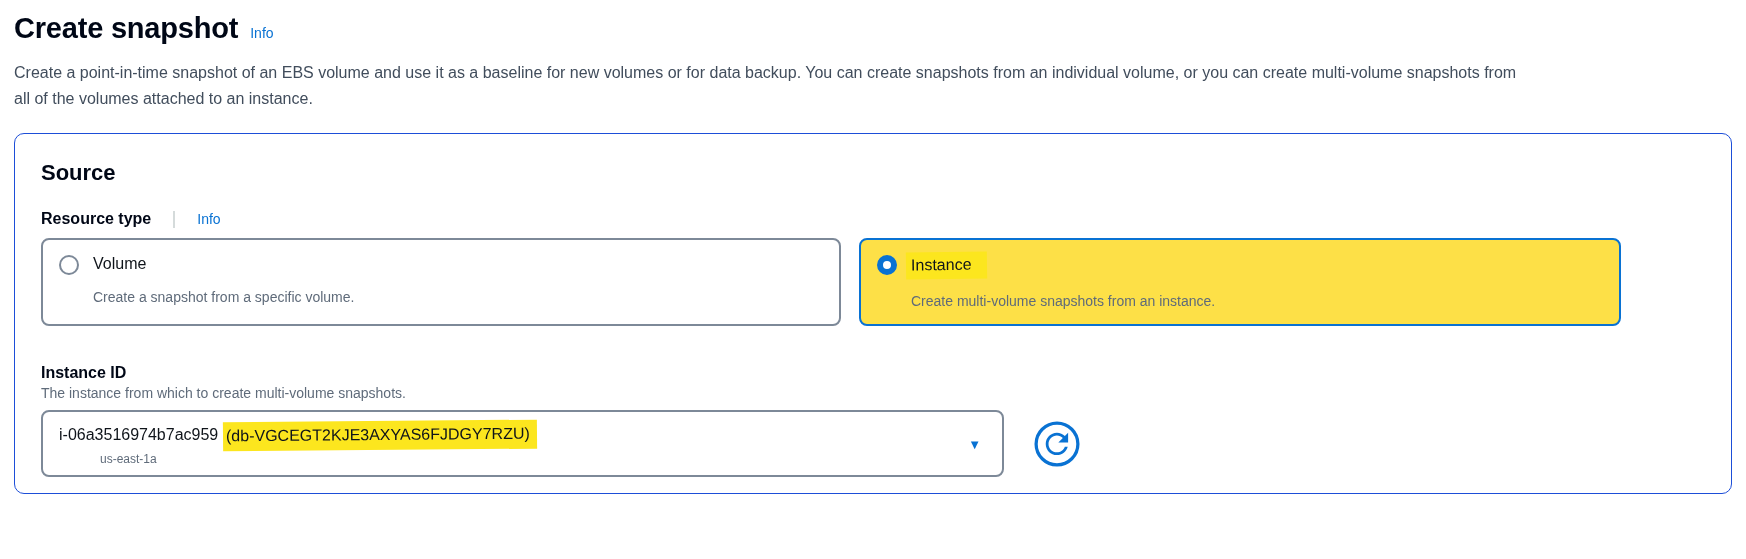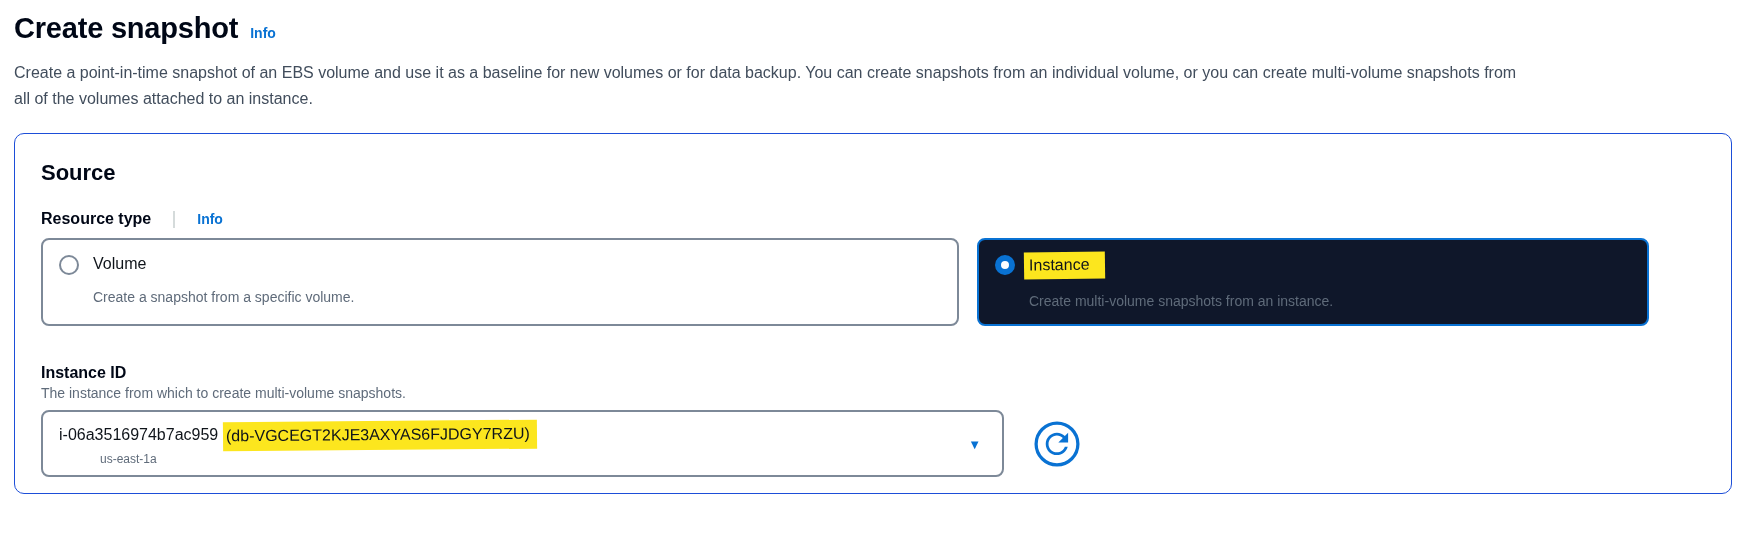--- a/index.html
+++ b/index.html
@@ -9,21 +9,21 @@
     background: #ffffff;
     font-family: "Liberation Sans", sans-serif;
     color: #0f141a;
     overflow: hidden;
   }
   .page { padding: 12px 20px 0 14px; }
 
   
   .title-row { display: flex; align-items: baseline; gap: 12px; }
   .page-title { margin: 0; font-size: 29px; font-weight: 700; color: #000716; letter-spacing: -0.2px; }
-  .info-link { color: #0972d3; font-weight: 700; font-size: 14px; text-decoration: none; cursor: pointer; }
+  .info-link { color: #0972d3; font-weight: 400; font-size: 14px; text-decoration: none; cursor: pointer; }
   .page-desc {
     margin: 15px 0 0 0;
     font-size: 16px; line-height: 26px;
     color: #414d5c; max-width: 1522px;
   }
 
   
   .panel {
     margin-top: 21px;
     border: 1px solid #1d4ed8;
@@ -40,22 +40,22 @@
   .info-link.sm { font-size: 14px; }
 
   
   .tiles { display: flex; gap: 18px; margin: 0 0 38px 0; }
   .tile {
     display: flex; align-items: flex-start; gap: 14px;
     border: 2px solid #7d8998; border-radius: 8px;
     background: #fff; padding: 12px 16px 13px 16px;
     cursor: pointer;
   }
-  .tile--volume { width: 918px; }
-  .tile--instance { width: 672px; border-color: #0972d3; background: #0f172a; }
+  .tile--volume { width: 800px; }
+  .tile--instance { width: 762px; border-color: #0972d3; background: #fde047; }
   .radio {
     flex: none; width: 20px; height: 20px; margin-top: 3px;
     border-radius: 50%; border: 2px solid #7d8998; background: #fff;
   }
   .radio--selected { border: 6px solid #0972d3; }
   .tile-body { display: flex; flex-direction: column; }
   .tile-label { font-size: 16px; line-height: 23px; color: #0f141a; width: fit-content; }
   .tile-label.hl {
     background: #fce61e;
     padding: 1px 16px 3px 5px; margin-left: -5px;

